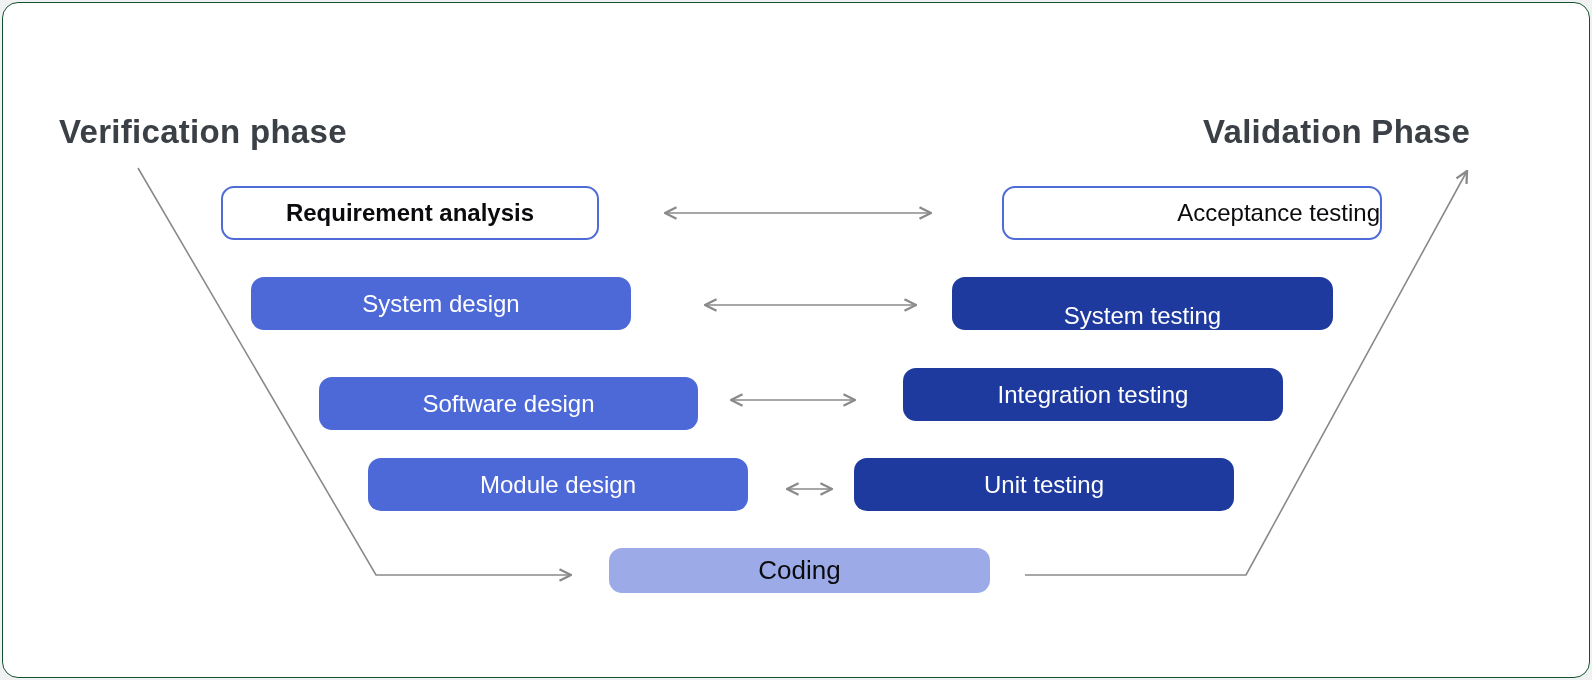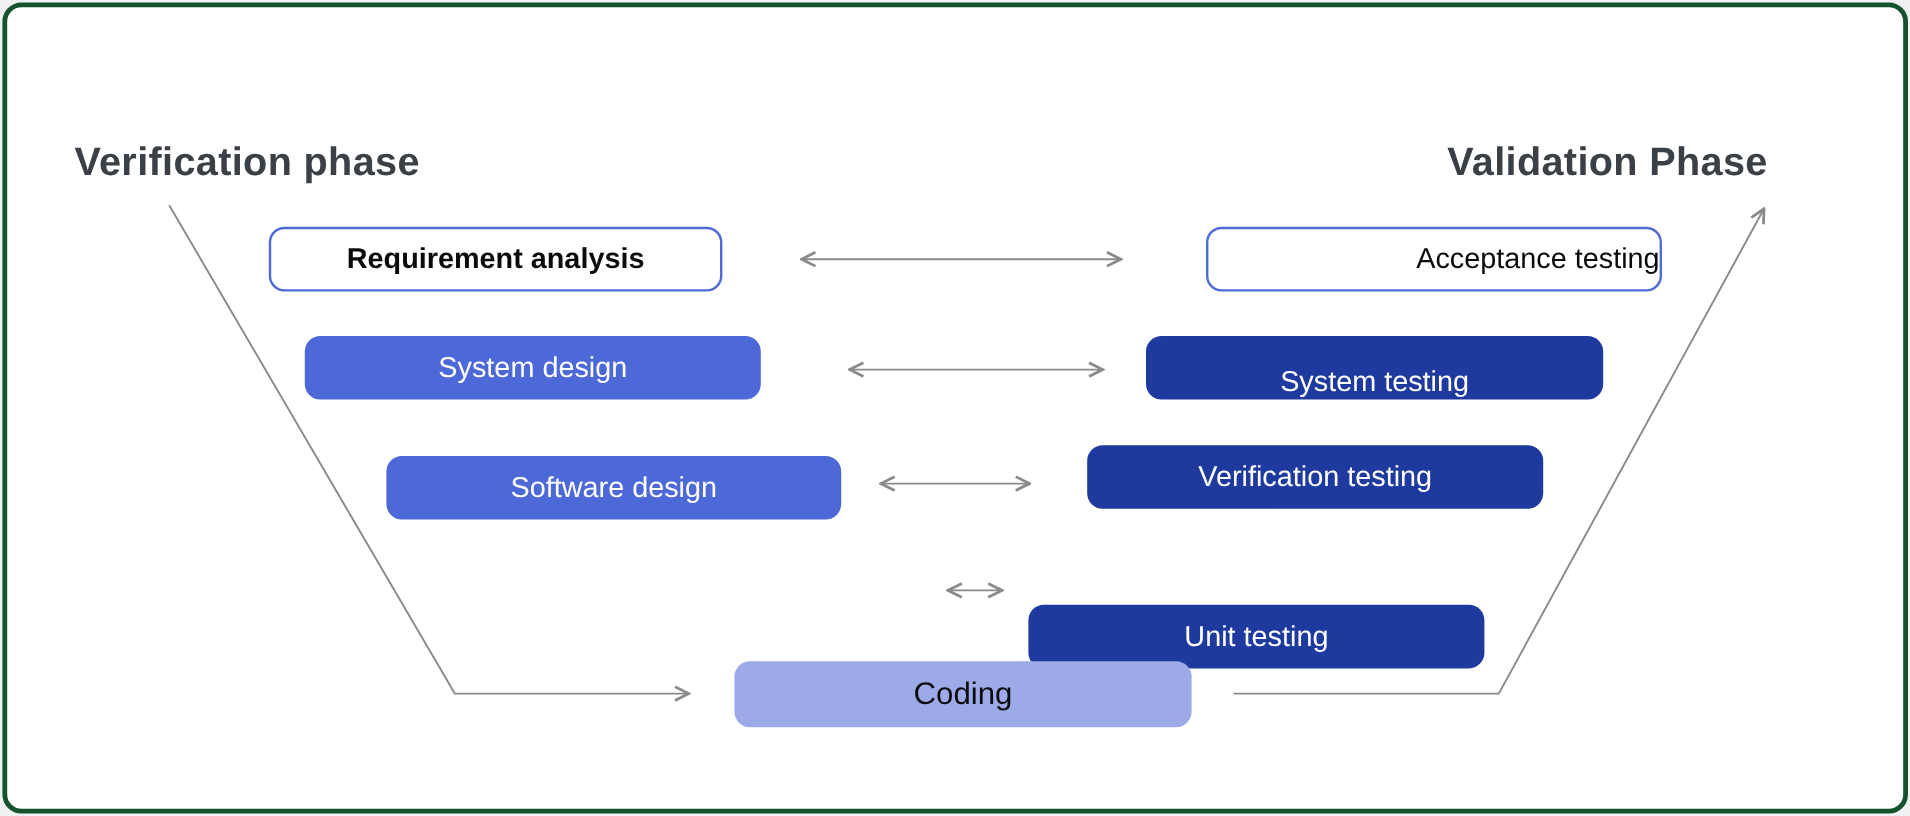--- a/index.html
+++ b/index.html
@@ -7,21 +7,21 @@
     width: 1592px; height: 680px;
     background: #f0f1f3;
     font-family: "Liberation Sans", sans-serif;
     overflow: hidden;
   }
   .card {
     position: absolute;
     left: 2px; top: 2px;
     width: 1588px; height: 676px;
     background: #ffffff;
-    border: 4px solid #14532d;
+    border: 1px solid #14532d;
     border-radius: 16px;
   }
   .phase-title {
     position: absolute;
     font-size: 33px;
     font-weight: 700;
     color: #3b4046;
     letter-spacing: 0.3px;
     white-space: nowrap;
   }
@@ -57,22 +57,22 @@
     font-size: 26px;
   }
 
   #req   { left: 218px;  top: 183px; width: 378px; font-weight: bold; }
   #acc   { left: 999px;  top: 183px; width: 380px; justify-content: flex-end; }
   #sysd  { left: 248px;  top: 274px; width: 380px; height: 53px; }
   #syst  { left: 949px;  top: 274px; width: 381px; height: 53px; align-items: flex-end; }
   #softd { left: 316px;  top: 374px; width: 379px; height: 53px; }
   #integ { left: 900px;  top: 365px; width: 380px; height: 53px; }
   #modd  { left: 365px;  top: 455px; width: 380px; height: 53px; }
-  #unit  { left: 851px;  top: 455px; width: 380px; height: 53px; margin-top: 43px; }
-  #coding{ left: 606px;  top: 545px; width: 381px; height: 55px; }
+  #unit  { left: 851px;  top: 455px; width: 380px; height: 53px; }
+  #coding{ left: 606px;  top: 545px; width: 381px; height: 45px; }
 
   svg.overlay {
     position: absolute;
     left: 0; top: 0;
     width: 1592px; height: 680px;
     pointer-events: none;
   }
   svg.overlay line, svg.overlay polyline {
     stroke: #8a8a8a;
     stroke-width: 1.6;
@@ -122,23 +122,26 @@
 
   <div id="syst" class="box box-dark">
     <span>System testing</span>
   </div>
 
   <div id="softd" class="box box-mid">
     <span>Software design</span>
   </div>
 
   <div id="integ" class="box box-dark">
-    <span>Verification testing</span>
+    <span>Integration testing</span>
   </div>
 
+  <div id="modd" class="box box-mid">
+    <span>Module design</span>
+  </div>
 
   <div id="unit" class="box box-dark">
     <span>Unit testing</span>
   </div>
 
   <div id="coding" class="box box-light">
     <span>Coding</span>
   </div>
 
 </div>

